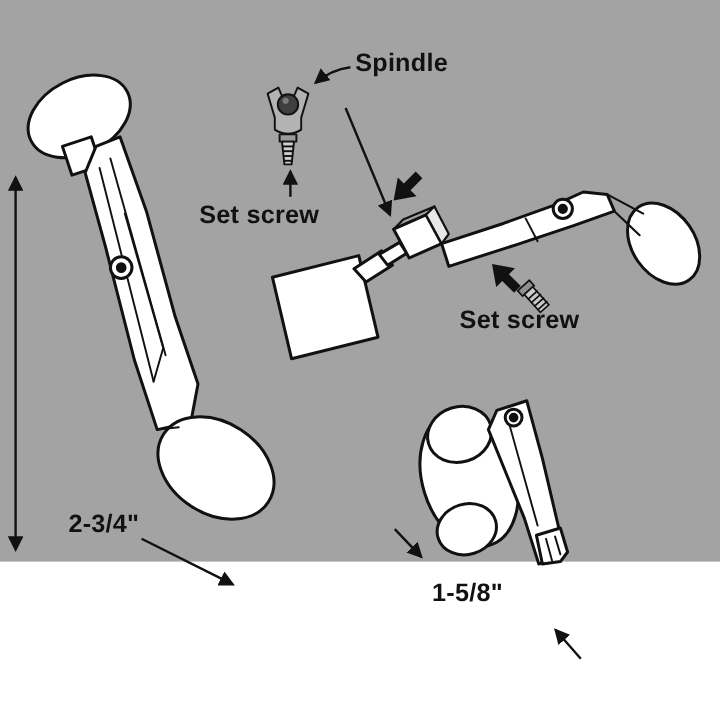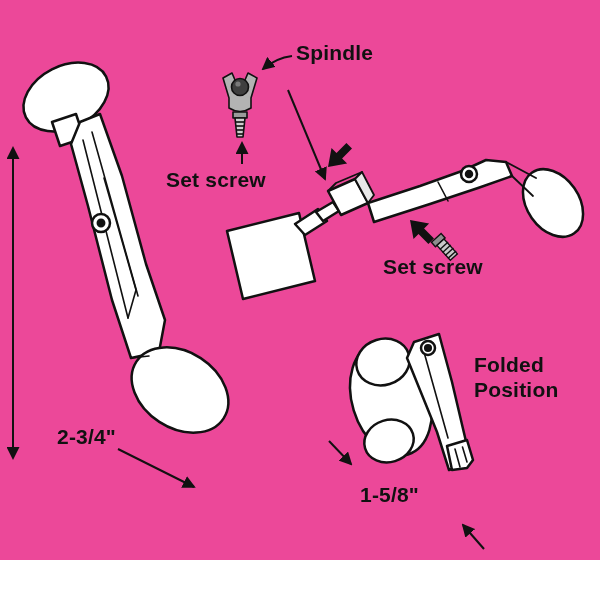--- a/index.html
+++ b/index.html
@@ -7,22 +7,22 @@
     padding: 0;
     width: 600px;
     height: 600px;
     background: #ffffff;
     overflow: hidden;
     font-family: "Liberation Sans", sans-serif;
   }
   .canvas {
     position: relative;
     width: 600px;
-    height: 560px;
-    background: #ec4899;
+    height: 468px;
+    background: #a3a3a3;
   }
   svg { position: absolute; left: 0; top: 0; }
   .lbl {
     position: absolute;
     font-weight: 700;
     font-size: 21px;
     color: #111111;
     white-space: nowrap;
     letter-spacing: 0.2px;
   }
@@ -121,22 +121,18 @@
     <line x1="329" y1="441" x2="351" y2="464" stroke="#111111" stroke-width="2" marker-end="url(#arr)"></line>
     <line x1="484" y1="549" x2="463" y2="525" stroke="#111111" stroke-width="2" marker-end="url(#arr)"></line>
   </svg>
 
   <div class="lbl" style="left:296px; top:41px;">Spindle</div>
 
   <div class="lbl" style="left:166px; top:168px;">Set screw</div>
 
   <div class="lbl" style="left:383px; top:255px;">Set screw</div>
 
-  <div class="lbl lbl2" style="left:474px; top:352px;">
-    <div>Folded</div>
-    <div>Position</div>
-  </div>
 
   <div class="lbl" style="left:57px; top:425px;">2-3/4"</div>
 
   <div class="lbl" style="left:360px; top:483px;">1-5/8"</div>
 
 </div>
 
 </body></html>

